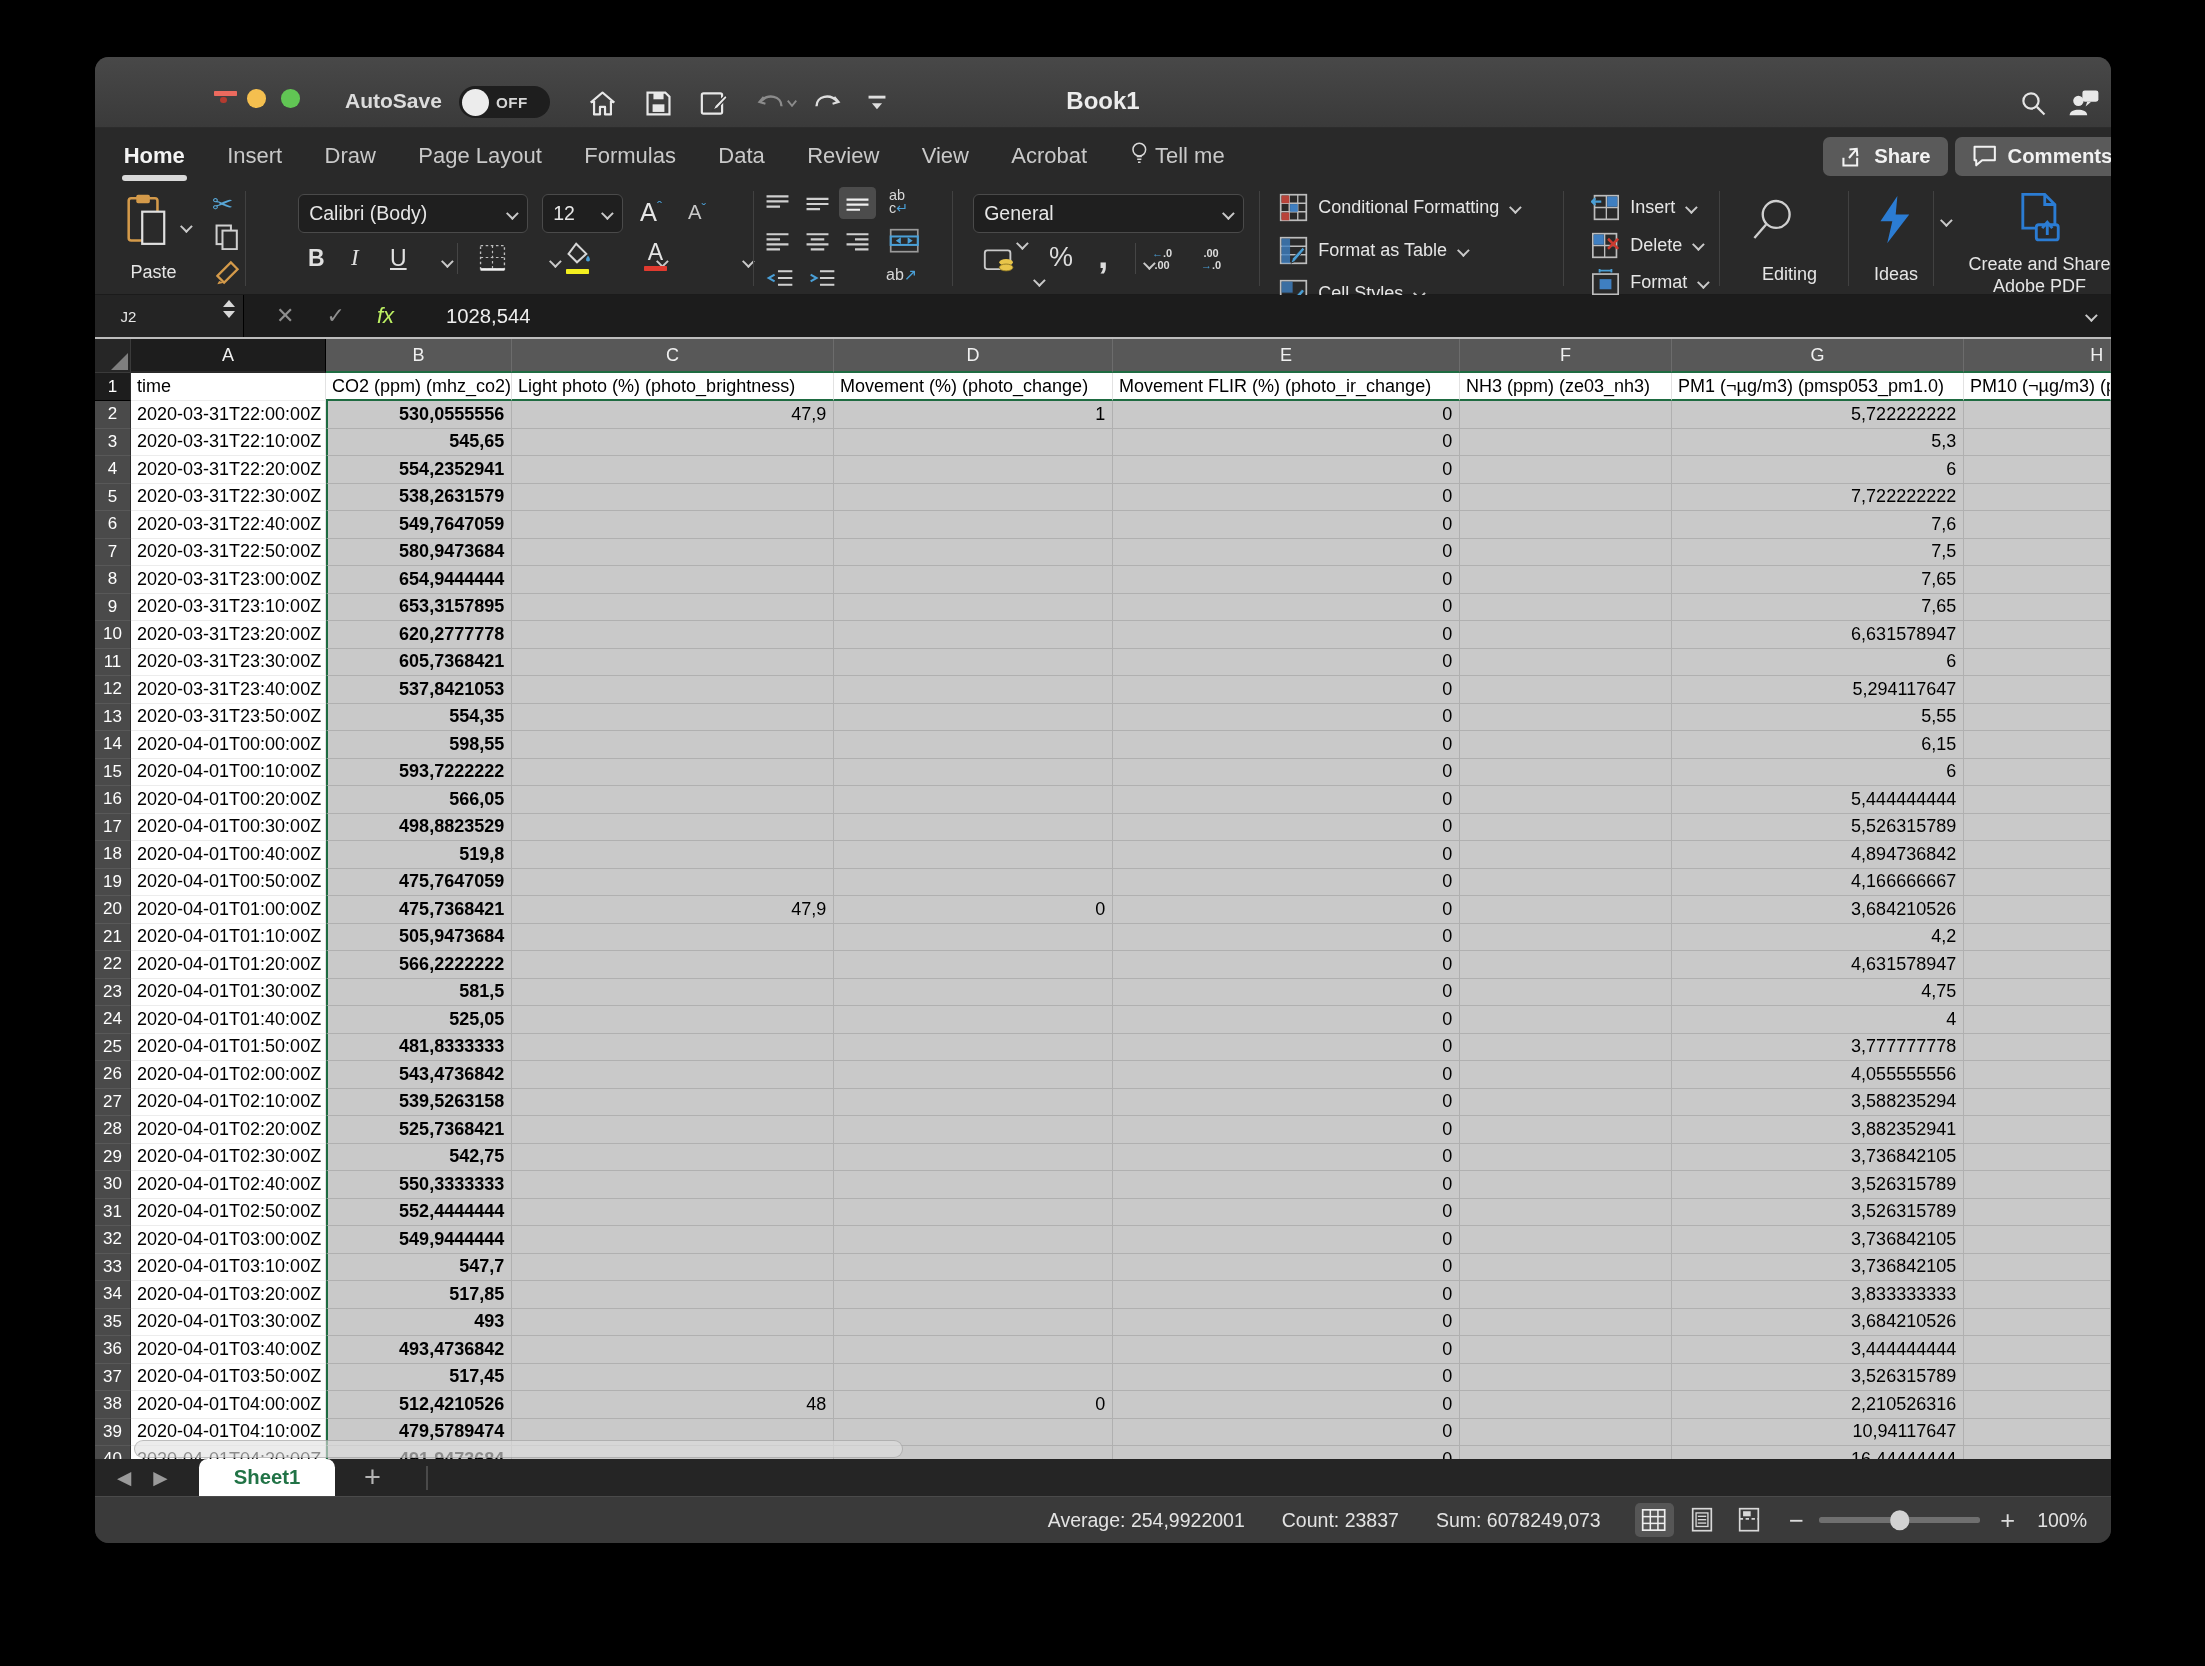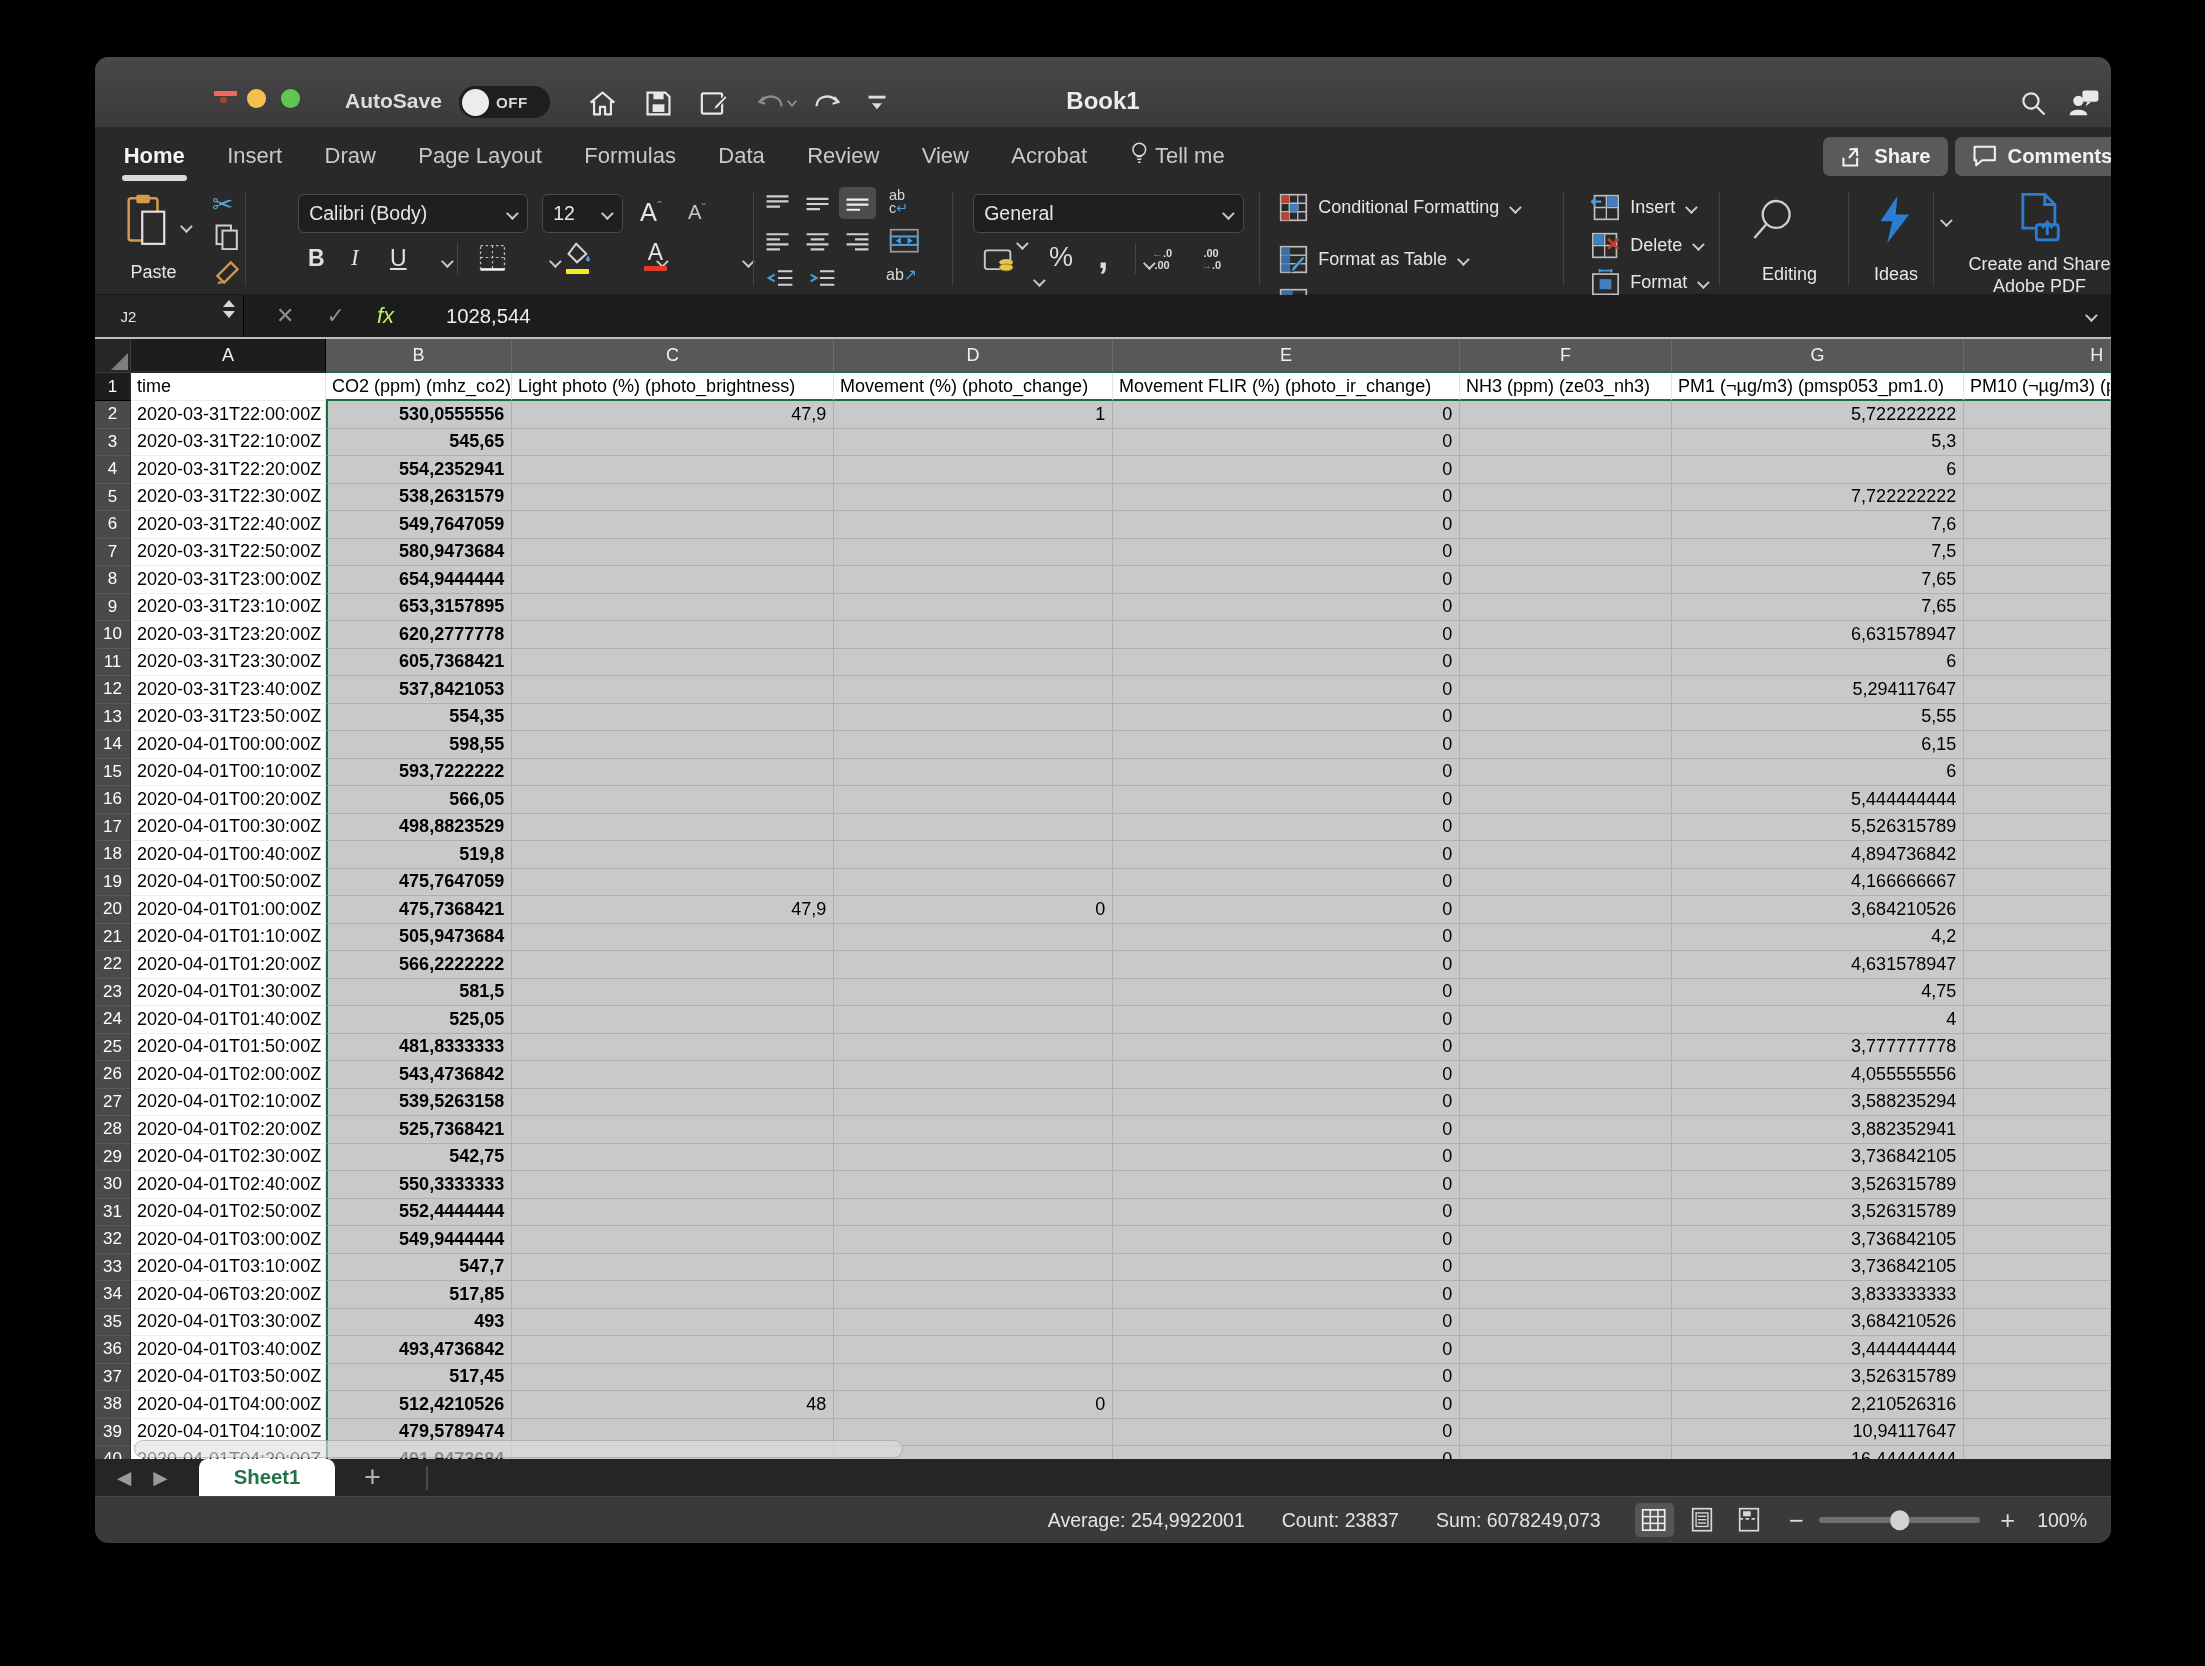--- a/index.html
+++ b/index.html
@@ -368,21 +368,21 @@
             <line x1="22" y1="2" x2="22" y2="32" stroke="#bdbdbd" stroke-width="1.6"></line>
             <line x1="2" y1="12" x2="32" y2="12" stroke="#bdbdbd" stroke-width="1.6"></line>
             <line x1="2" y1="22" x2="32" y2="22" stroke="#bdbdbd" stroke-width="1.6"></line>
             <rect x="3" y="3" width="9" height="9" fill="#b8433a"></rect>
             <rect x="3" y="23" width="9" height="9" fill="#b8433a"></rect>
             <rect x="13" y="13" width="9" height="9" fill="#3f7fc1"></rect>
           </svg>
         <span class="rlabel">Conditional Formatting</span>
         <span class="chev"></span>
       </div>
-      <div class="stylerow" style="margin-top:18px">
+      <div class="stylerow" style="margin-top:9px">
         <svg width="29" height="29" viewBox="0 0 34 34">
             <rect x="2" y="2" width="30" height="30" fill="none" stroke="#bdbdbd" stroke-width="2"></rect>
             <line x1="2" y1="12" x2="32" y2="12" stroke="#bdbdbd" stroke-width="1.6"></line>
             <line x1="2" y1="22" x2="32" y2="22" stroke="#bdbdbd" stroke-width="1.6"></line>
             <rect x="3" y="3" width="10" height="29" fill="#3f7fc1" opacity=".8"></rect>
             <path d="M30 16 L18 30 L14 32 L16 26 L28 13 Z" fill="#4a9fd6" stroke="#2a2a2a" stroke-width="1"></path>
           </svg>
         <span class="rlabel">Format as Table</span>
         <span class="chev"></span>
       </div>
@@ -853,21 +853,21 @@
           <div class="cell cb num selc gl">547,7</div>
           <div class="cell cc num selc"></div>
           <div class="cell cd num selc"></div>
           <div class="cell ce num selc">0</div>
           <div class="cell cf num selc"></div>
           <div class="cell cg num selc">3,736842105</div>
           <div class="cell chh num selc"></div>
         </div>
         <div class="grow">
           <div class="rowhdr">34</div>
-          <div class="cell ca left white">2020-04-06T03:20:00Z</div>
+          <div class="cell ca left white">2020-04-01T03:20:00Z</div>
           <div class="cell cb num selc gl">517,85</div>
           <div class="cell cc num selc"></div>
           <div class="cell cd num selc"></div>
           <div class="cell ce num selc">0</div>
           <div class="cell cf num selc"></div>
           <div class="cell cg num selc">3,833333333</div>
           <div class="cell chh num selc"></div>
         </div>
         <div class="grow">
           <div class="rowhdr">35</div>

